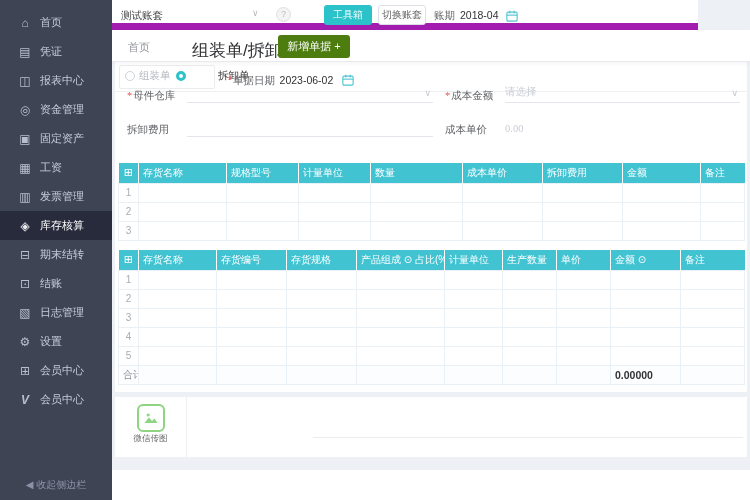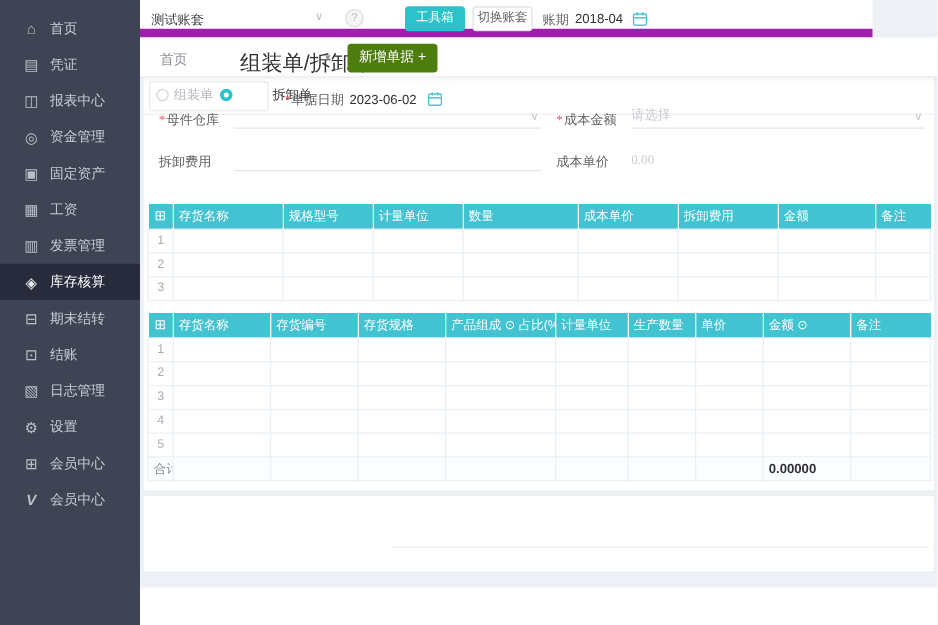--- a/index.html
+++ b/index.html
@@ -169,20 +169,24 @@
         </div>
         <div class="nav-item">
           <span class="nav-icon">⊞</span>
           <span>会员中心</span>
         </div>
         <div class="nav-item">
           <span class="nav-icon vip">V</span>
           <span>会员中心</span>
         </div>
       </nav>
+    <div class="collapse">
+      <span>◀</span>
+      <span>收起侧边栏</span>
+    </div>
   </aside>
 
   <div class="main">
 
     <header class="topbar">
       <span class="account">测试账套</span>
       <span class="acct-chevron">∨</span>
       <span class="help-circle">?</span>
       <span class="btn btn-teal-top">工具箱</span>
       <span class="btn btn-ghost">切换账套</span>
@@ -416,18 +420,27 @@
               <td></td>
               <td></td>
               <td class="total-amount">0.00000</td>
               <td></td>
             </tr>
           </tbody>
         </table>
     </div>
 
     <div class="attach-card">
+      <div class="attach-left">
+        <div class="attach-iconbox">
+          <svg width="16" height="16" viewBox="0 0 16 16">
+              <circle cx="5.2" cy="5" r="1.6" fill="#8fd483"></circle>
+              <path d="M1.5 13 L6 7.5 L9 11 L11.5 8.5 L14.5 13 Z" fill="#8fd483"></path>
+            </svg>
+        </div>
+        <div class="attach-label">微信传图</div>
+      </div>
       <div class="attach-line"></div>
     </div>
 
     <div class="footer-bar"></div>
   </div>
 </div>
 
 </body></html>

